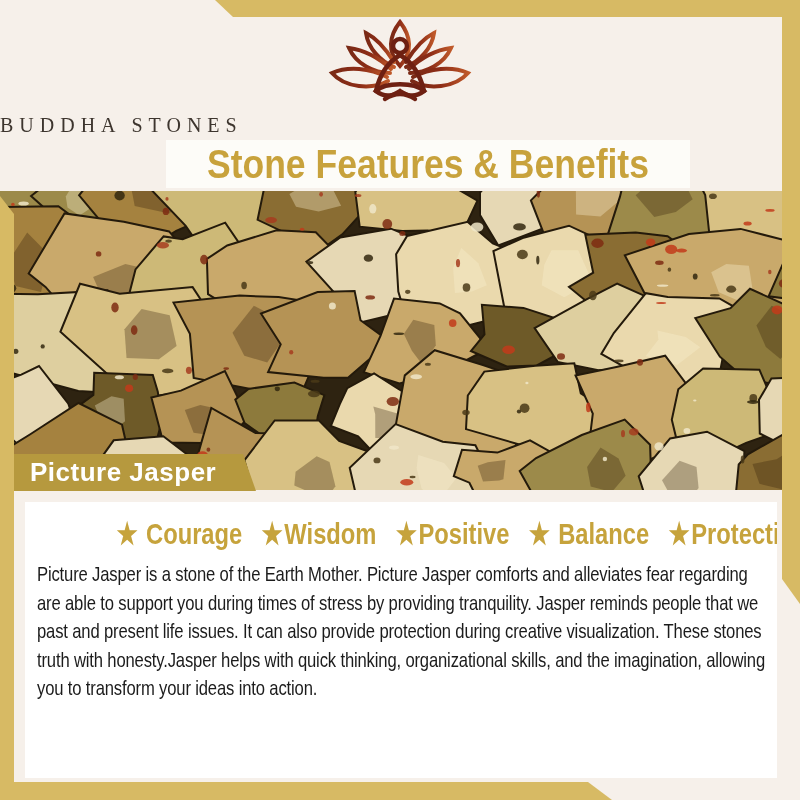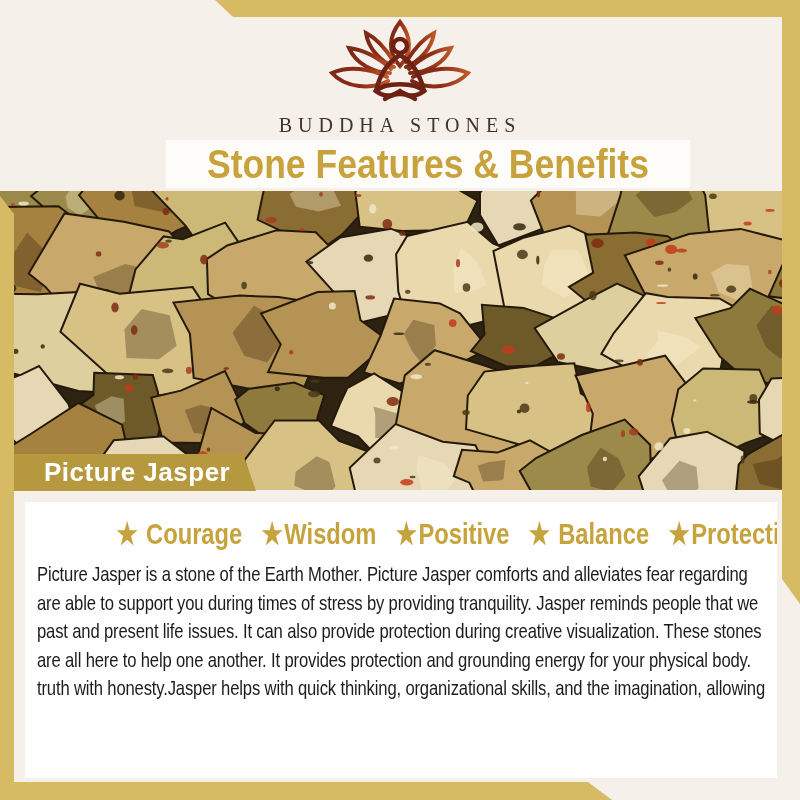--- a/index.html
+++ b/index.html
@@ -15,21 +15,21 @@
   .strip-right{right:0;top:0;width:18px;height:604px;
     clip-path:polygon(0 0,18px 0,18px 604px,0 579px);}
   .strip-bottom{left:0;bottom:0;width:612px;height:18px;
     clip-path:polygon(0 0,588px 0,612px 18px,0 18px);}
   .strip-left{left:0;top:196px;width:14px;height:604px;
     clip-path:polygon(0 0,14px 18px,14px 604px,0 604px);}
 
   
   .logo{position:absolute;top:18px;left:50%;transform:translateX(-50%);z-index:2;}
   .brand-name{
-    position:absolute;top:114px;left:0;width:100%;text-align:center;
+    position:absolute;top:114px;left:0;width:100%;text-align:left;
     font-family:"Liberation Serif",serif;font-size:20px;letter-spacing:6px;
     color:#3d352e;z-index:2;
   }
 
   
   .banner{
     position:absolute;left:166px;top:140px;width:524px;height:48px;
     background:#fdfcf8;display:flex;align-items:center;justify-content:center;
     z-index:2;
   }
@@ -43,21 +43,21 @@
     position:absolute;left:0;top:191px;width:800px;height:299px;
     background:#2e2311;z-index:1;overflow:hidden;
   }
   .photo svg{display:block;}
 
   
   .photo-label{
     position:absolute;left:14px;top:454px;width:242px;height:37px;
     background:#b6993e;z-index:5;
     clip-path:polygon(0 0,229px 0,242px 37px,0 37px);
-    display:flex;align-items:center;box-sizing:border-box;padding-left:30px;
+    display:flex;align-items:center;box-sizing:border-box;padding-left:16px;
   }
   .photo-label span{
     color:#ffffff;font-size:26px;font-weight:bold;letter-spacing:0.5px;
   }
 
   
   .panel{
     position:absolute;left:25px;top:502px;width:752px;height:276px;
     background:#ffffff;z-index:2;overflow:hidden;
   }
@@ -303,16 +303,16 @@
       <span class="benefit"><span class="star">★</span><span>Wisdom</span></span>
       <span class="benefit"><span class="star">★</span><span>Positive</span></span>
       <span class="benefit"><span class="star">★</span><span> Balance</span></span>
       <span class="benefit"><span class="star">★</span><span>Protection</span></span>
     </span>
   </div>
   <div class="para">
     <div class="para-line"><span class="fitline" style="transform: scaleX(0.7918);">Picture Jasper is a stone of the Earth Mother. Picture Jasper comforts and alleviates fear regarding</span></div>
     <div class="para-line"><span class="fitline" style="transform: scaleX(0.7918);">are able to support you during times of stress by providing tranquility. Jasper reminds people that we</span></div>
     <div class="para-line"><span class="fitline" style="transform: scaleX(0.7918);">past and present life issues. It can also provide protection during creative visualization. These stones</span></div>
-    <div class="para-line"><span class="fitline" style="transform: scaleX(0.7918);">are all here to help one another. It provides protection and grounding energy for your physical body.</span></div>
     <div class="para-line"><span class="fitline" style="transform: scaleX(0.7918);">truth with honesty.Jasper helps with quick thinking, organizational skills, and the imagination, allowing</span></div>
+    <div class="para-line"><span class="fitline" style="transform: scaleX(0.7918);">you to transform your ideas into action.</span></div>
   </div>
 </div>
 
 </body></html>

